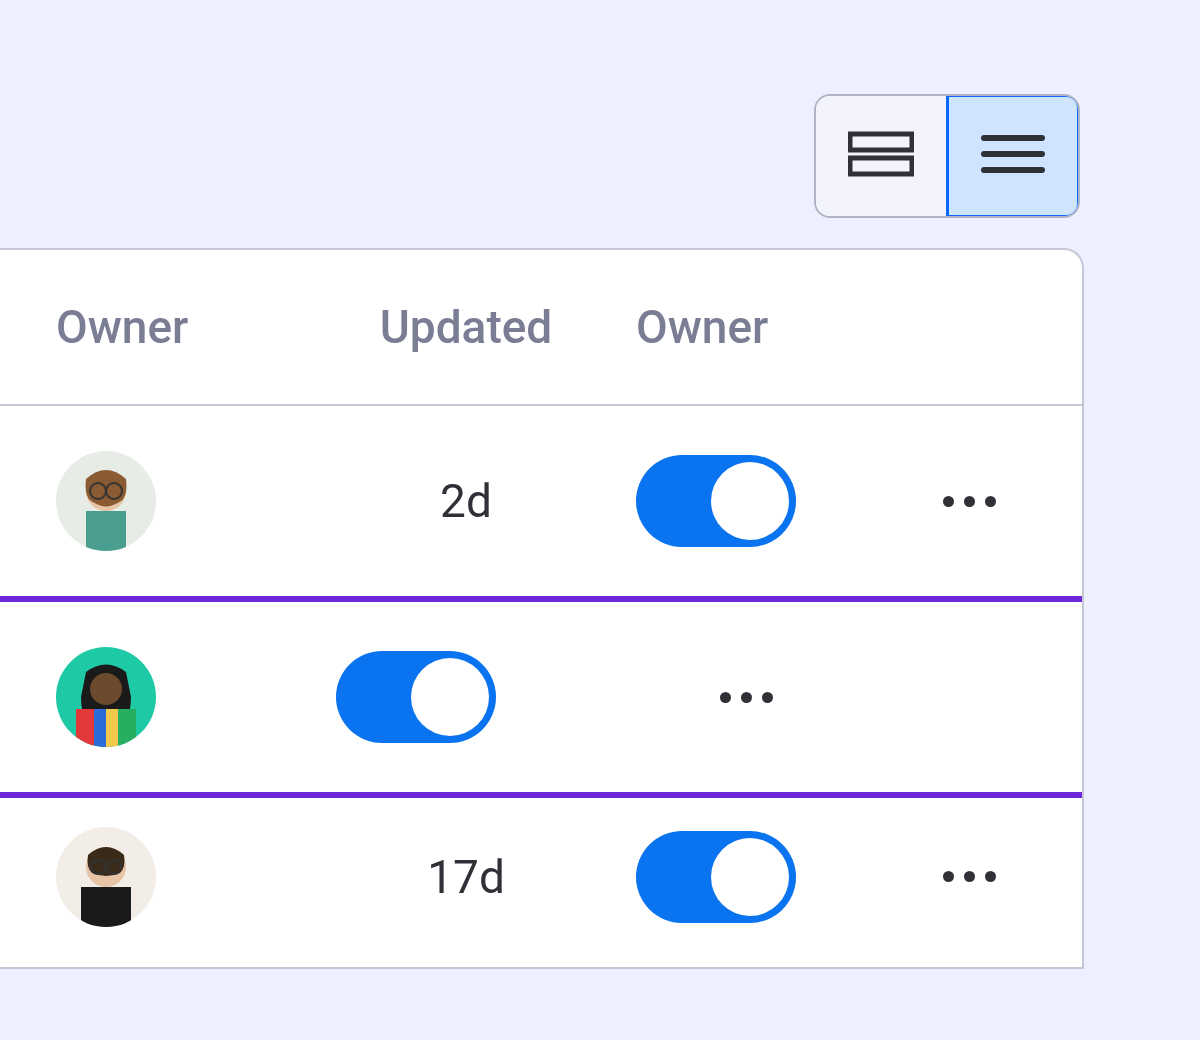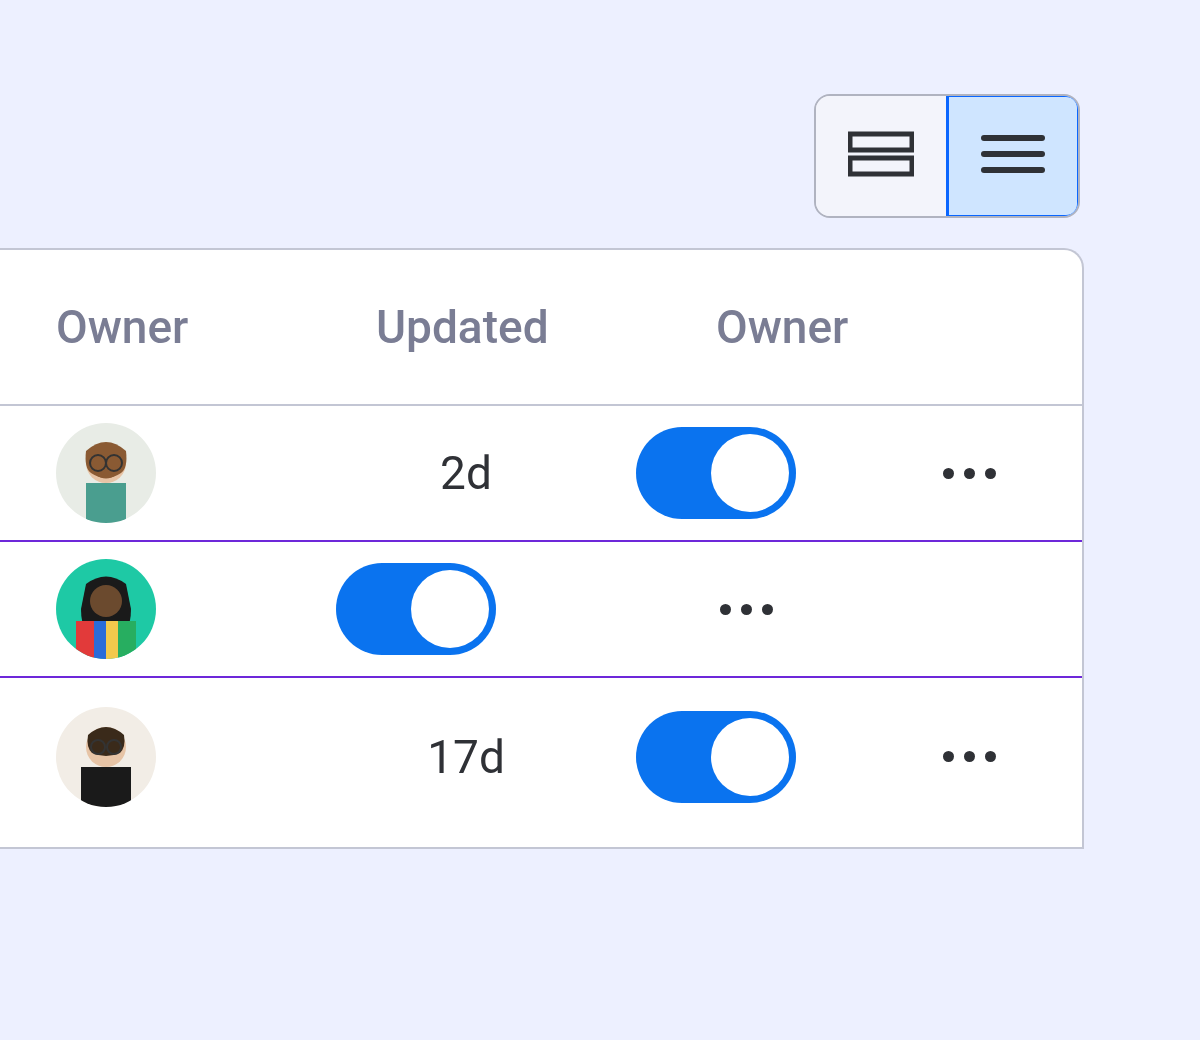--- a/index.html
+++ b/index.html
@@ -60,29 +60,28 @@
     .table-header {
       display: grid;
       grid-template-columns: 280px 300px 260px 1fr;
       align-items: center;
       height: 156px;
       padding-left: 56px;
       font-size: 46px;
       font-weight: 500;
       color: #7a7d94;
       border-bottom: 2px solid #c3c6d4;
-      gap: 40px;
     }
     .table-row {
       display: grid;
       grid-template-columns: 280px 300px 260px 1fr;
       align-items: center;
-      height: 136px;
+      height: 196px;
       padding-left: 56px;
-      border-bottom: 2px solid #6d28d9;
+      border-bottom: 6px solid #6d28d9;
       background: #fff;
     }
     .table-row:last-child {
       border-bottom: none;
       height: 169px;
     }
     .avatar {
       width: 100px;
       height: 100px;
       border-radius: 50%;
@@ -166,21 +165,21 @@
         <line x1="4" y1="40" x2="62" y2="40"></line>
       </svg>
     </span>
   </div>
 </div>
 
 <div class="table-card">
 
   <div class="table-header">
     <div>Owner</div>
-    <div style="padding-right:40px;">Updated</div>
+    <div style="text-align:center;padding-right:40px;">Updated</div>
     <div>Owner</div>
     <div></div>
   </div>
 
   <div class="table-row">
     <div class="avatar">
       <svg viewBox="0 0 100 100">
         <rect width="100" height="100" fill="#e8ece6"></rect>
         <circle cx="50" cy="40" r="20" fill="#e7c4a6"></circle>
         <path d="M30 28 Q50 10 70 28 Q72 45 65 50 Q50 60 35 50 Q28 45 30 28" fill="#8a5a33"></path>

